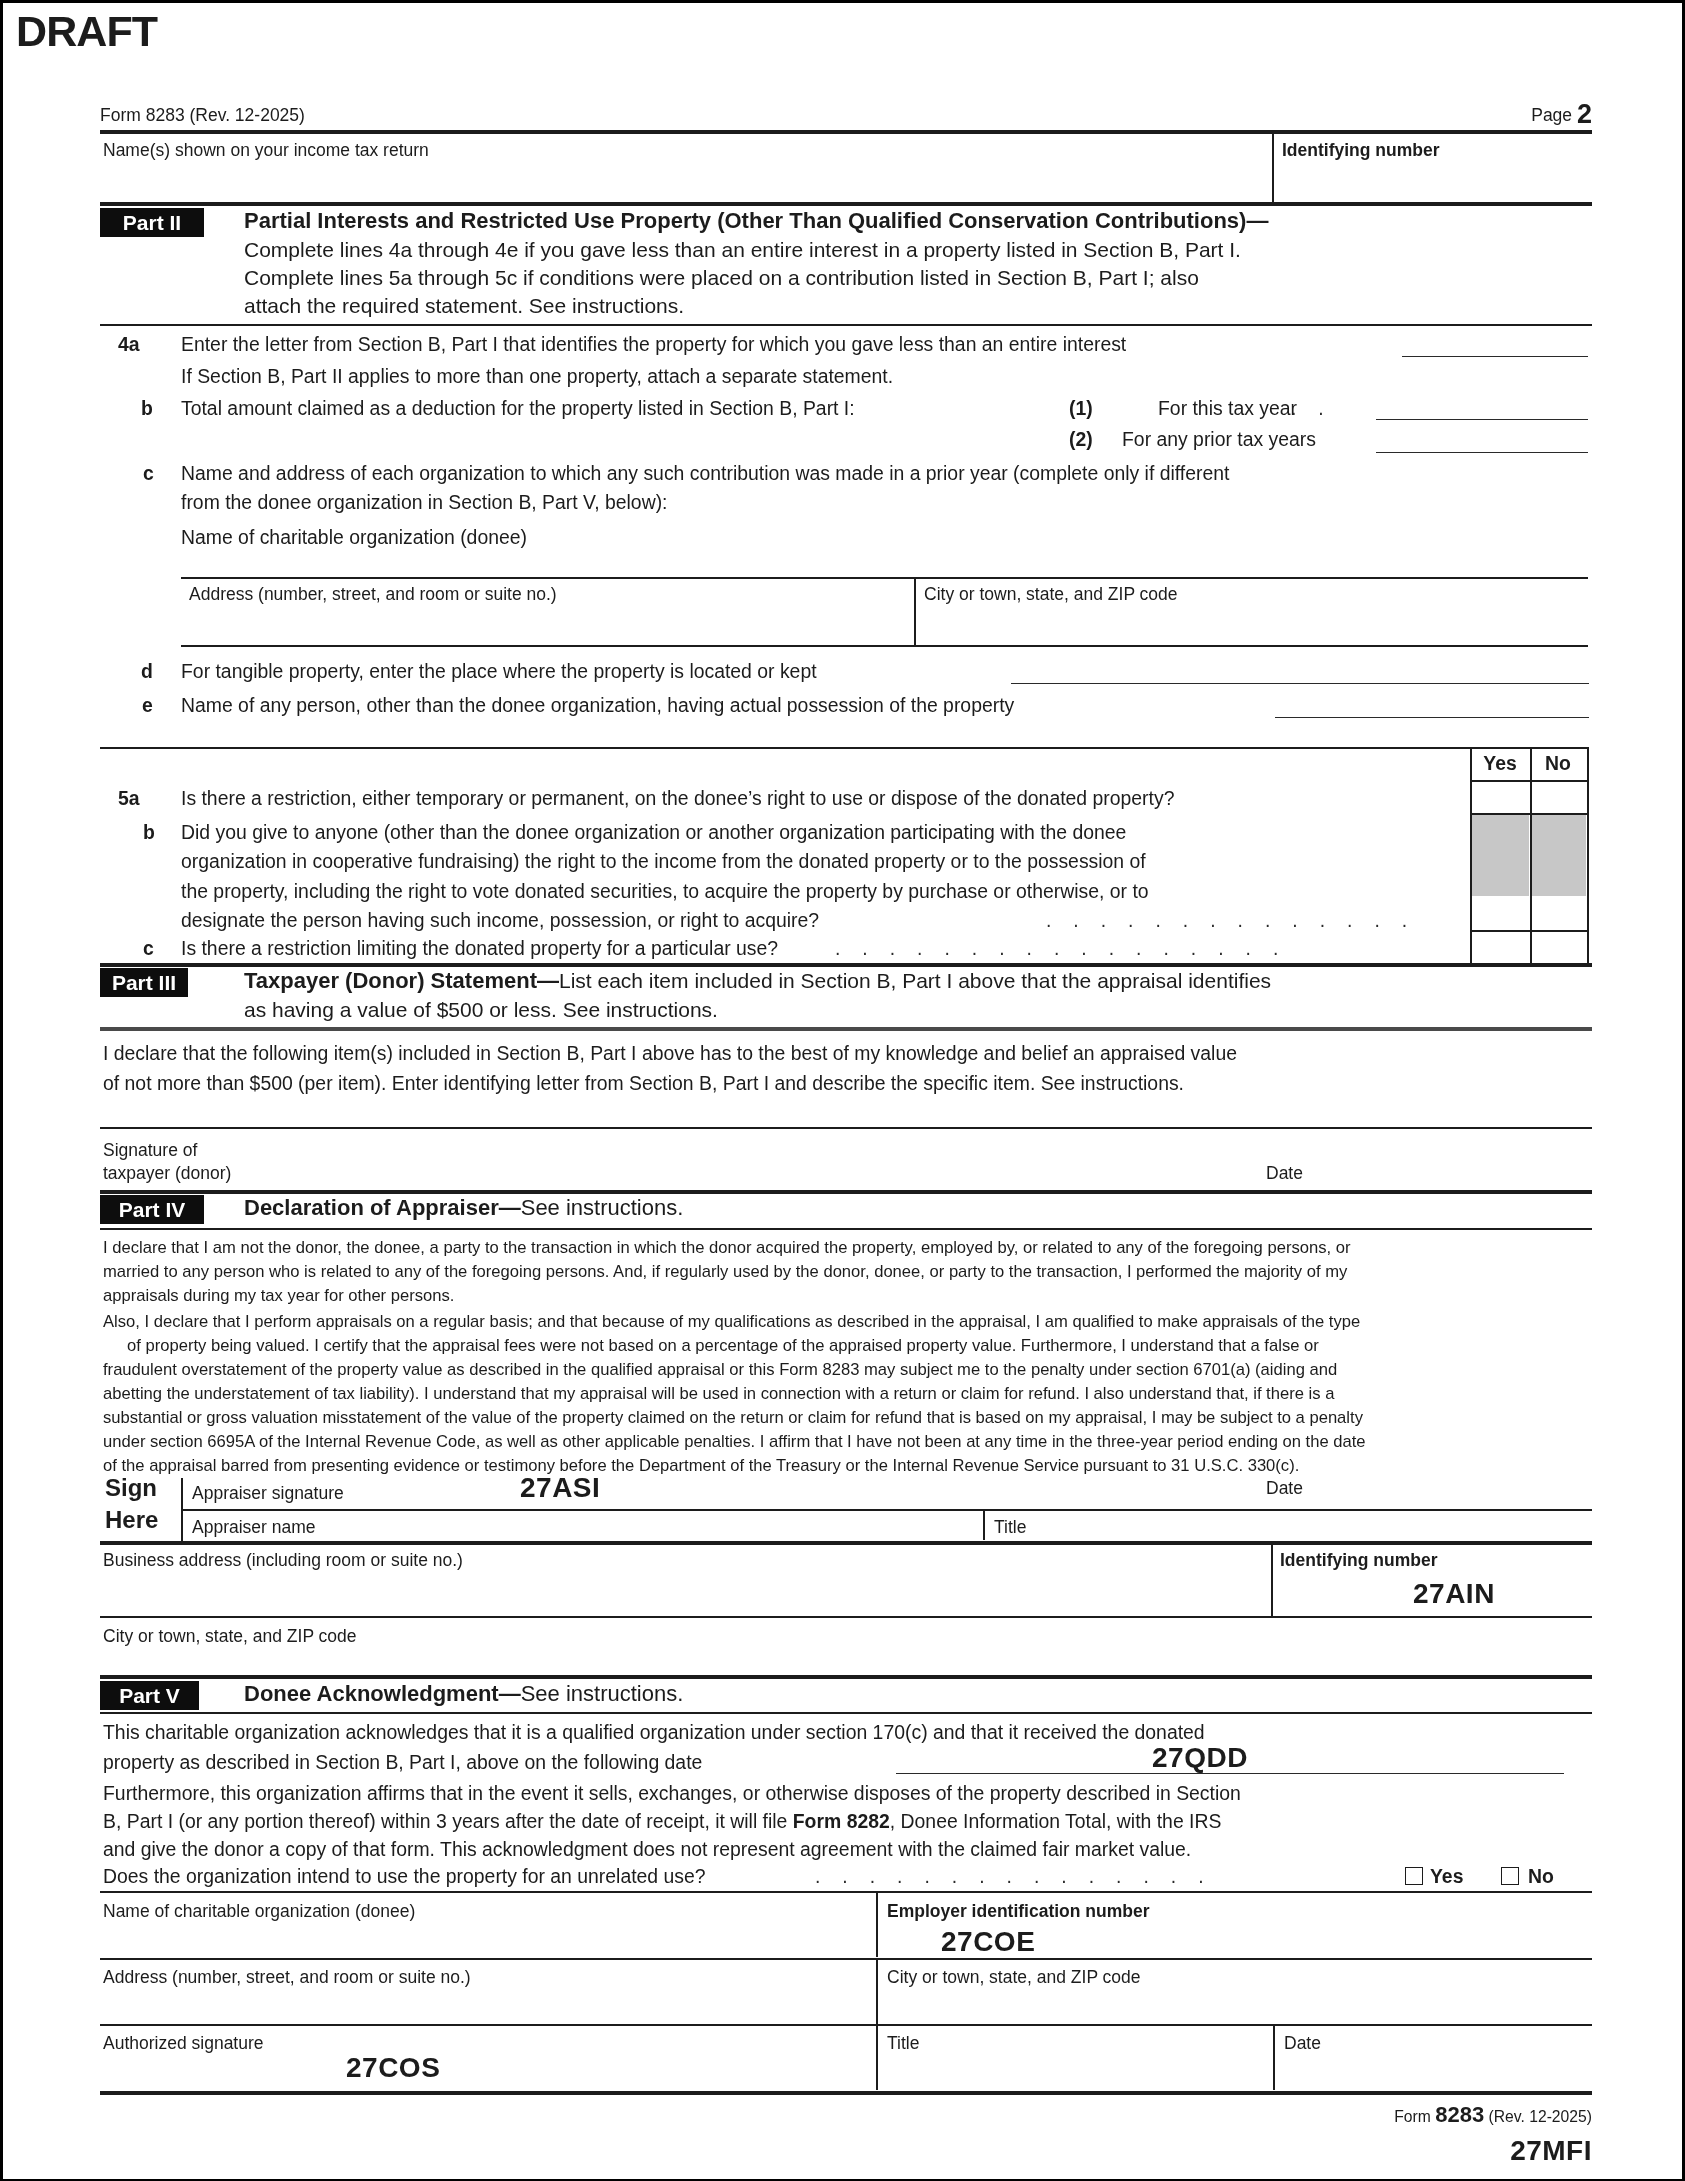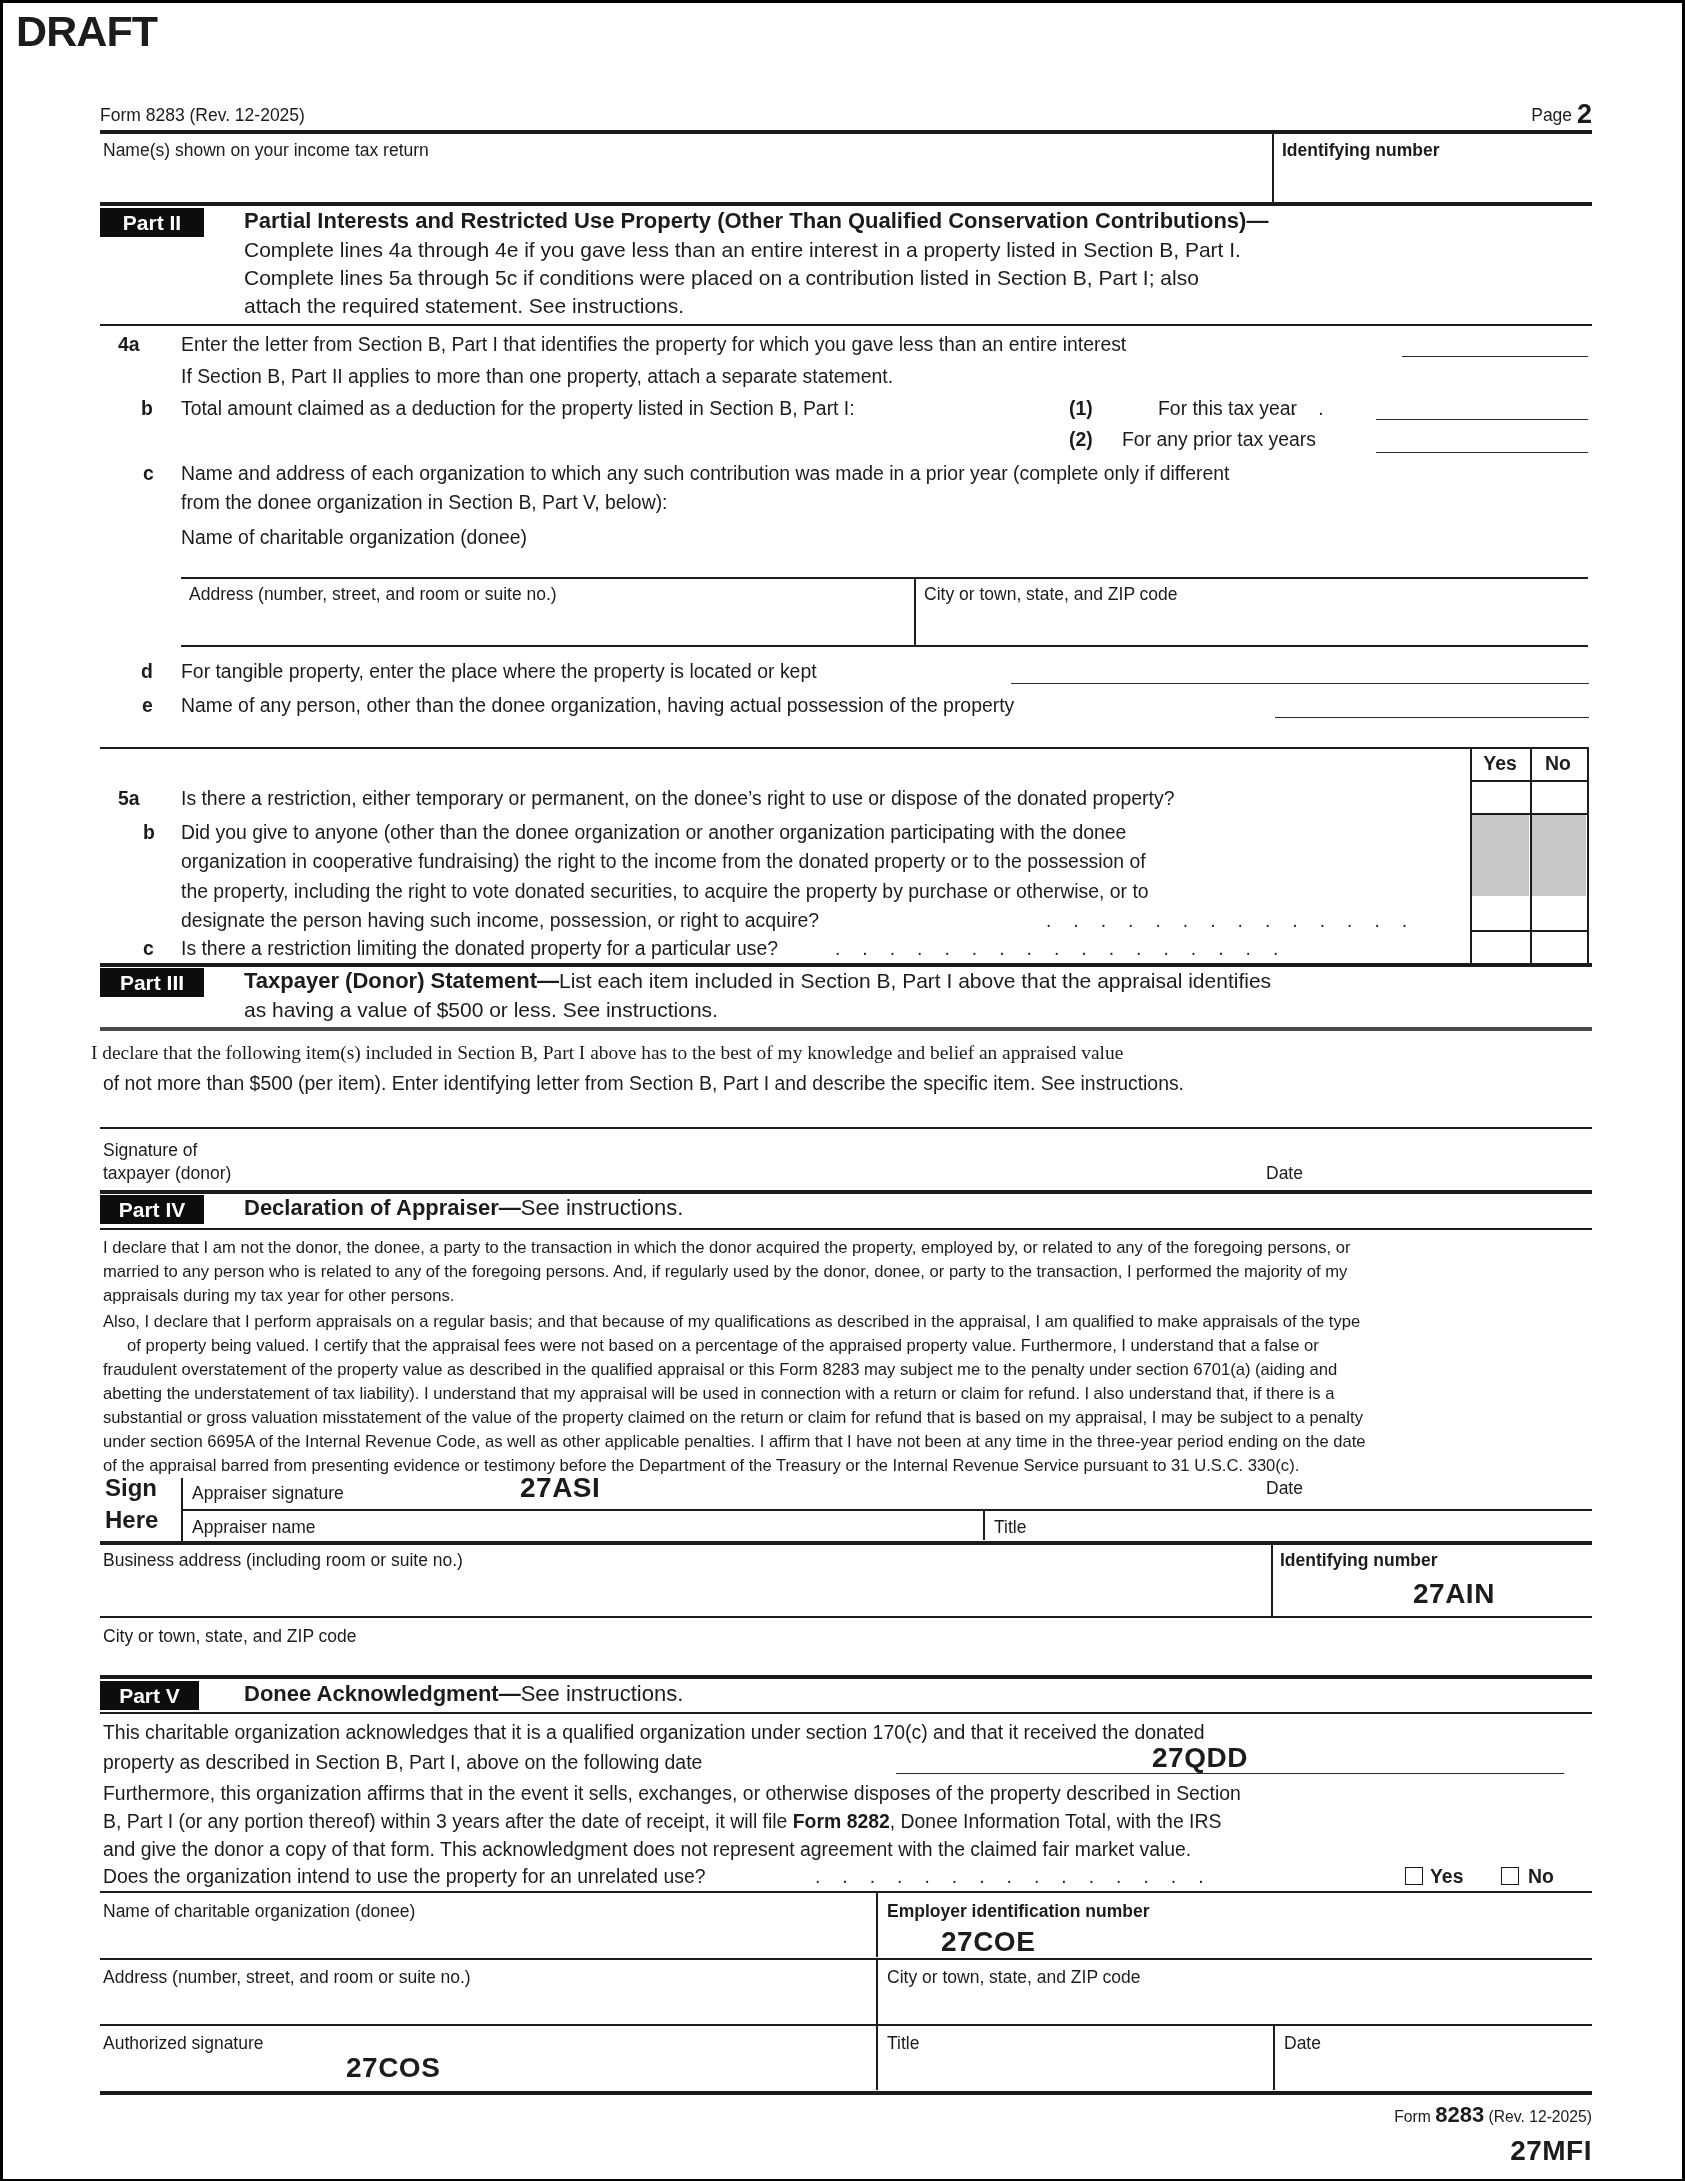--- a/index.html
+++ b/index.html
@@ -123,25 +123,25 @@
   <div class="abs" style="left:1529px;top:895px;width:53px;height:31px;"></div>
   <div class="hr" style="left:1467px;top:927px;width:118px;"></div>
 
   <div class="abs t21 b" style="left:140px;top:934px;">c</div>
   <div class="abs t21" style="left:178px;top:934px;">Is there a restriction limiting the donated property for a particular use?</div>
   <div class="abs t21 dots" style="left:832px;top:934px;">. . . . . . . . . . . . . . . . .</div>
   <div class="abs" style="left:1469px;top:928px;width:56px;height:29.5px;"></div>
   <div class="abs" style="left:1529px;top:928px;width:53px;height:29.5px;"></div>
 
   <div class="hr hr-heavy" style="left:97px;top:960px;width:1492px;"></div>
-  <div class="pbox" style="left:97px;top:965px;width:104px;">Part III</div>
+  <div class="pbox" style="left:97px;top:965px;width:88px;">Part III</div>
   <div class="abs t23" style="left:241px;top:965px;"><span class="b t24">Taxpayer (Donor) Statement—</span><span>List each item included in Section B, Part I above that the appraisal identifies</span></div>
   <div class="abs t23" style="left:241px;top:995px;">as having a value of $500 or less. See instructions.</div>
   <div class="hr hr-heavy hr-gray" style="left:97px;top:1024px;width:1492px;"></div>
-  <div class="abs t21" style="left:88px;top:1039px;font-family:Liberation Serif, serif;">I declare that the following item(s) included in Section B, Part I above has to the best of my knowledge and belief an appraised value</div>
+  <div class="abs t21" style="left:100px;top:1039px;">I declare that the following item(s) included in Section B, Part I above has to the best of my knowledge and belief an appraised value</div>
   <div class="abs t21" style="left:100px;top:1069px;">of not more than $500 (per item). Enter identifying letter from Section B, Part I and describe the specific item. See instructions.</div>
   <div class="abs" style="left:100px;top:1095px;width:1477px;height:28px;"></div>
   <div class="hr" style="left:97px;top:1124px;width:1492px;"></div>
   <div class="abs t19" style="left:100px;top:1137px;">Signature of</div>
   <div class="abs t19" style="left:100px;top:1160px;">taxpayer (donor)</div>
   <div class="abs" style="left:277px;top:1135px;width:923px;height:46px;"></div>
   <div class="abs t19" style="left:1263px;top:1160px;">Date</div>
   <div class="abs" style="left:1320px;top:1158px;width:268px;height:26px;"></div>
 
   <div class="hr hr-heavy" style="left:97px;top:1187px;width:1492px;"></div>

